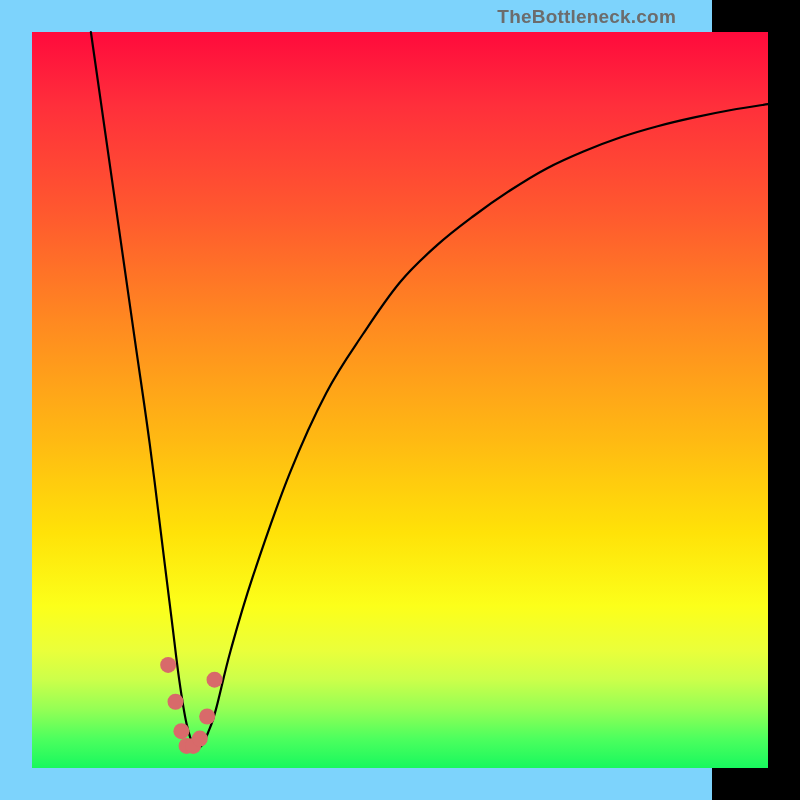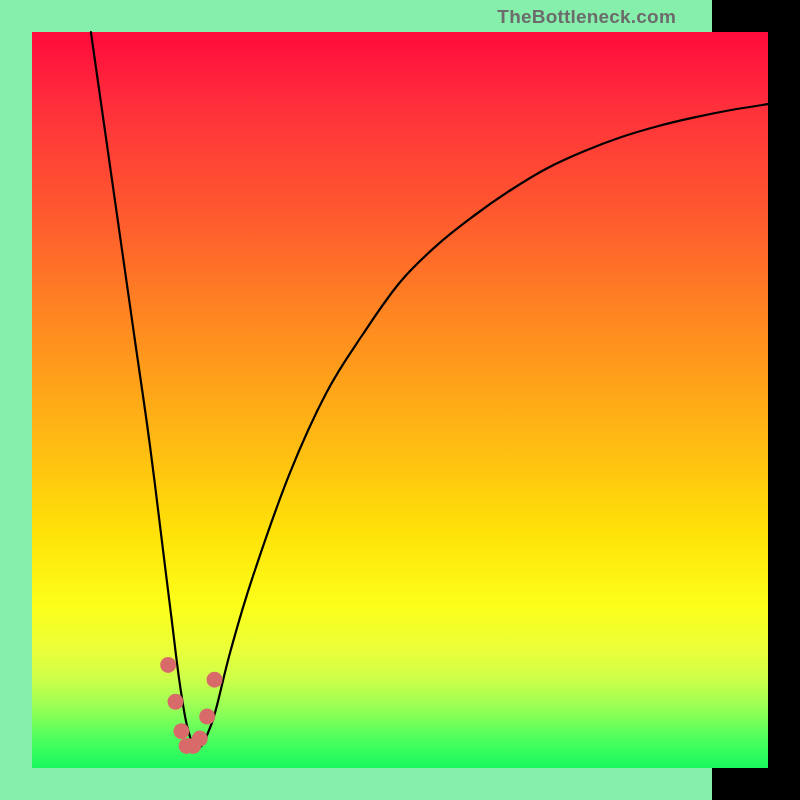--- a/index.html
+++ b/index.html
@@ -8,21 +8,21 @@
     width: 800px;
     height: 800px;
     background: #000;
     overflow: hidden;
     font-family: Arial, Helvetica, sans-serif;
   }
   .frame {
     position: absolute;
     left: 0; top: 0;
     width: 712px; height: 800px;
-    background: #86efac;
+    background: #7dd3fc;
   }
   .plot-area {
     position: absolute;
     left: 32px;
     top: 32px;
     width: 736px;
     height: 736px;
     
     background: linear-gradient(to bottom,
       #ff0a3c 0%,

